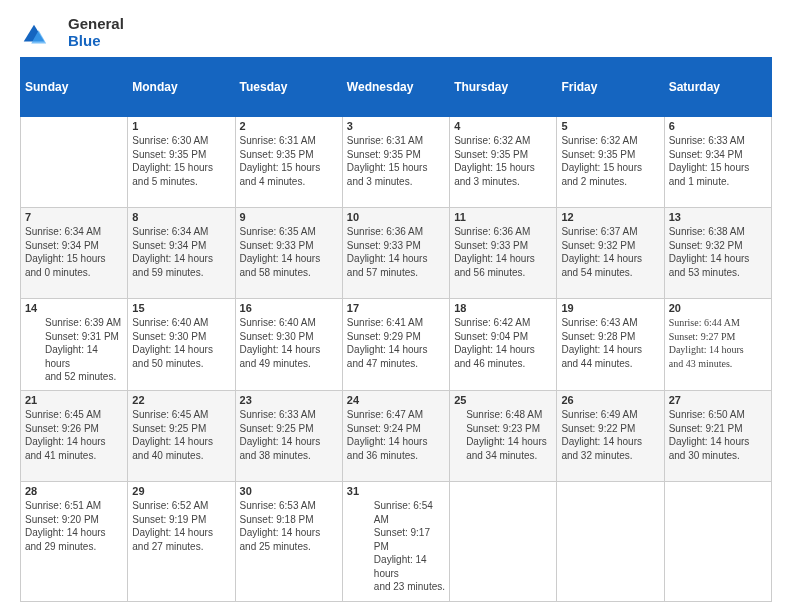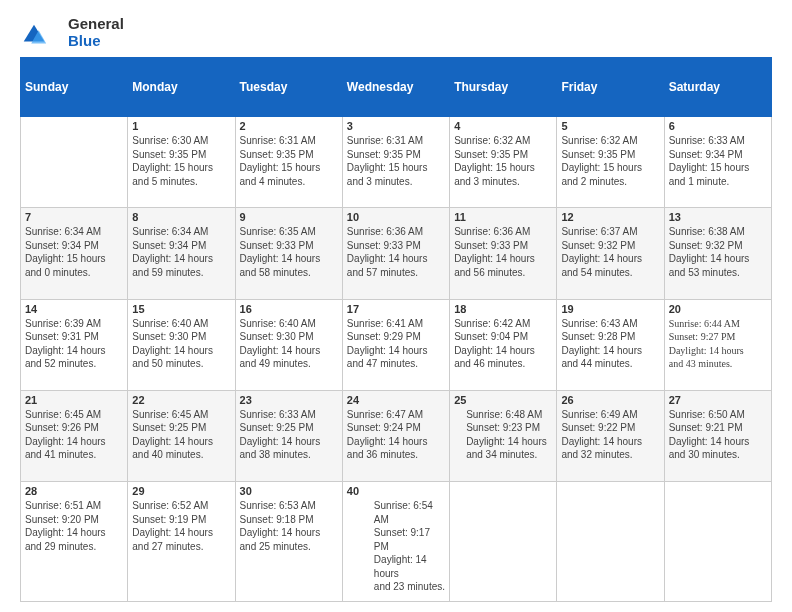--- a/index.html
+++ b/index.html
@@ -225,21 +225,21 @@
             <span class="day-num">13</span>
             <div class="day-info" style="white-space: pre-line;">Sunrise: 6:38 AM
 Sunset: 9:32 PM
 Daylight: 14 hours
 and 53 minutes.</div>
           </td>
         </tr>
         <tr>
           <td>
             <span class="day-num">14</span>
-            <div class="day-info" style="white-space: pre-line;">Sunrise: 6:39 AM
+            <div class="day-info" style="white-space: pre-line; margin-left: 20px;">Sunrise: 6:39 AM
 Sunset: 9:31 PM
 Daylight: 14 hours
 and 52 minutes.</div>
           </td>
           <td>
             <span class="day-num">15</span>
             <div class="day-info" style="white-space: pre-line;">Sunrise: 6:40 AM
 Sunset: 9:30 PM
 Daylight: 14 hours
 and 50 minutes.</div>
@@ -347,21 +347,21 @@
 and 27 minutes.</div>
           </td>
           <td>
             <span class="day-num">30</span>
             <div class="day-info" style="white-space: pre-line;">Sunrise: 6:53 AM
 Sunset: 9:18 PM
 Daylight: 14 hours
 and 25 minutes.</div>
           </td>
           <td>
-            <span class="day-num">40</span>
+            <span class="day-num">31</span>
             <div class="day-info" style="white-space: pre-line; margin-left: 27px;">Sunrise: 6:54 AM
 Sunset: 9:17 PM
 Daylight: 14 hours
 and 23 minutes.</div>
           </td>
           <td class="empty-cell"></td>
           <td class="empty-cell"></td>
           <td class="empty-cell"></td>
         </tr>
       </tbody>

